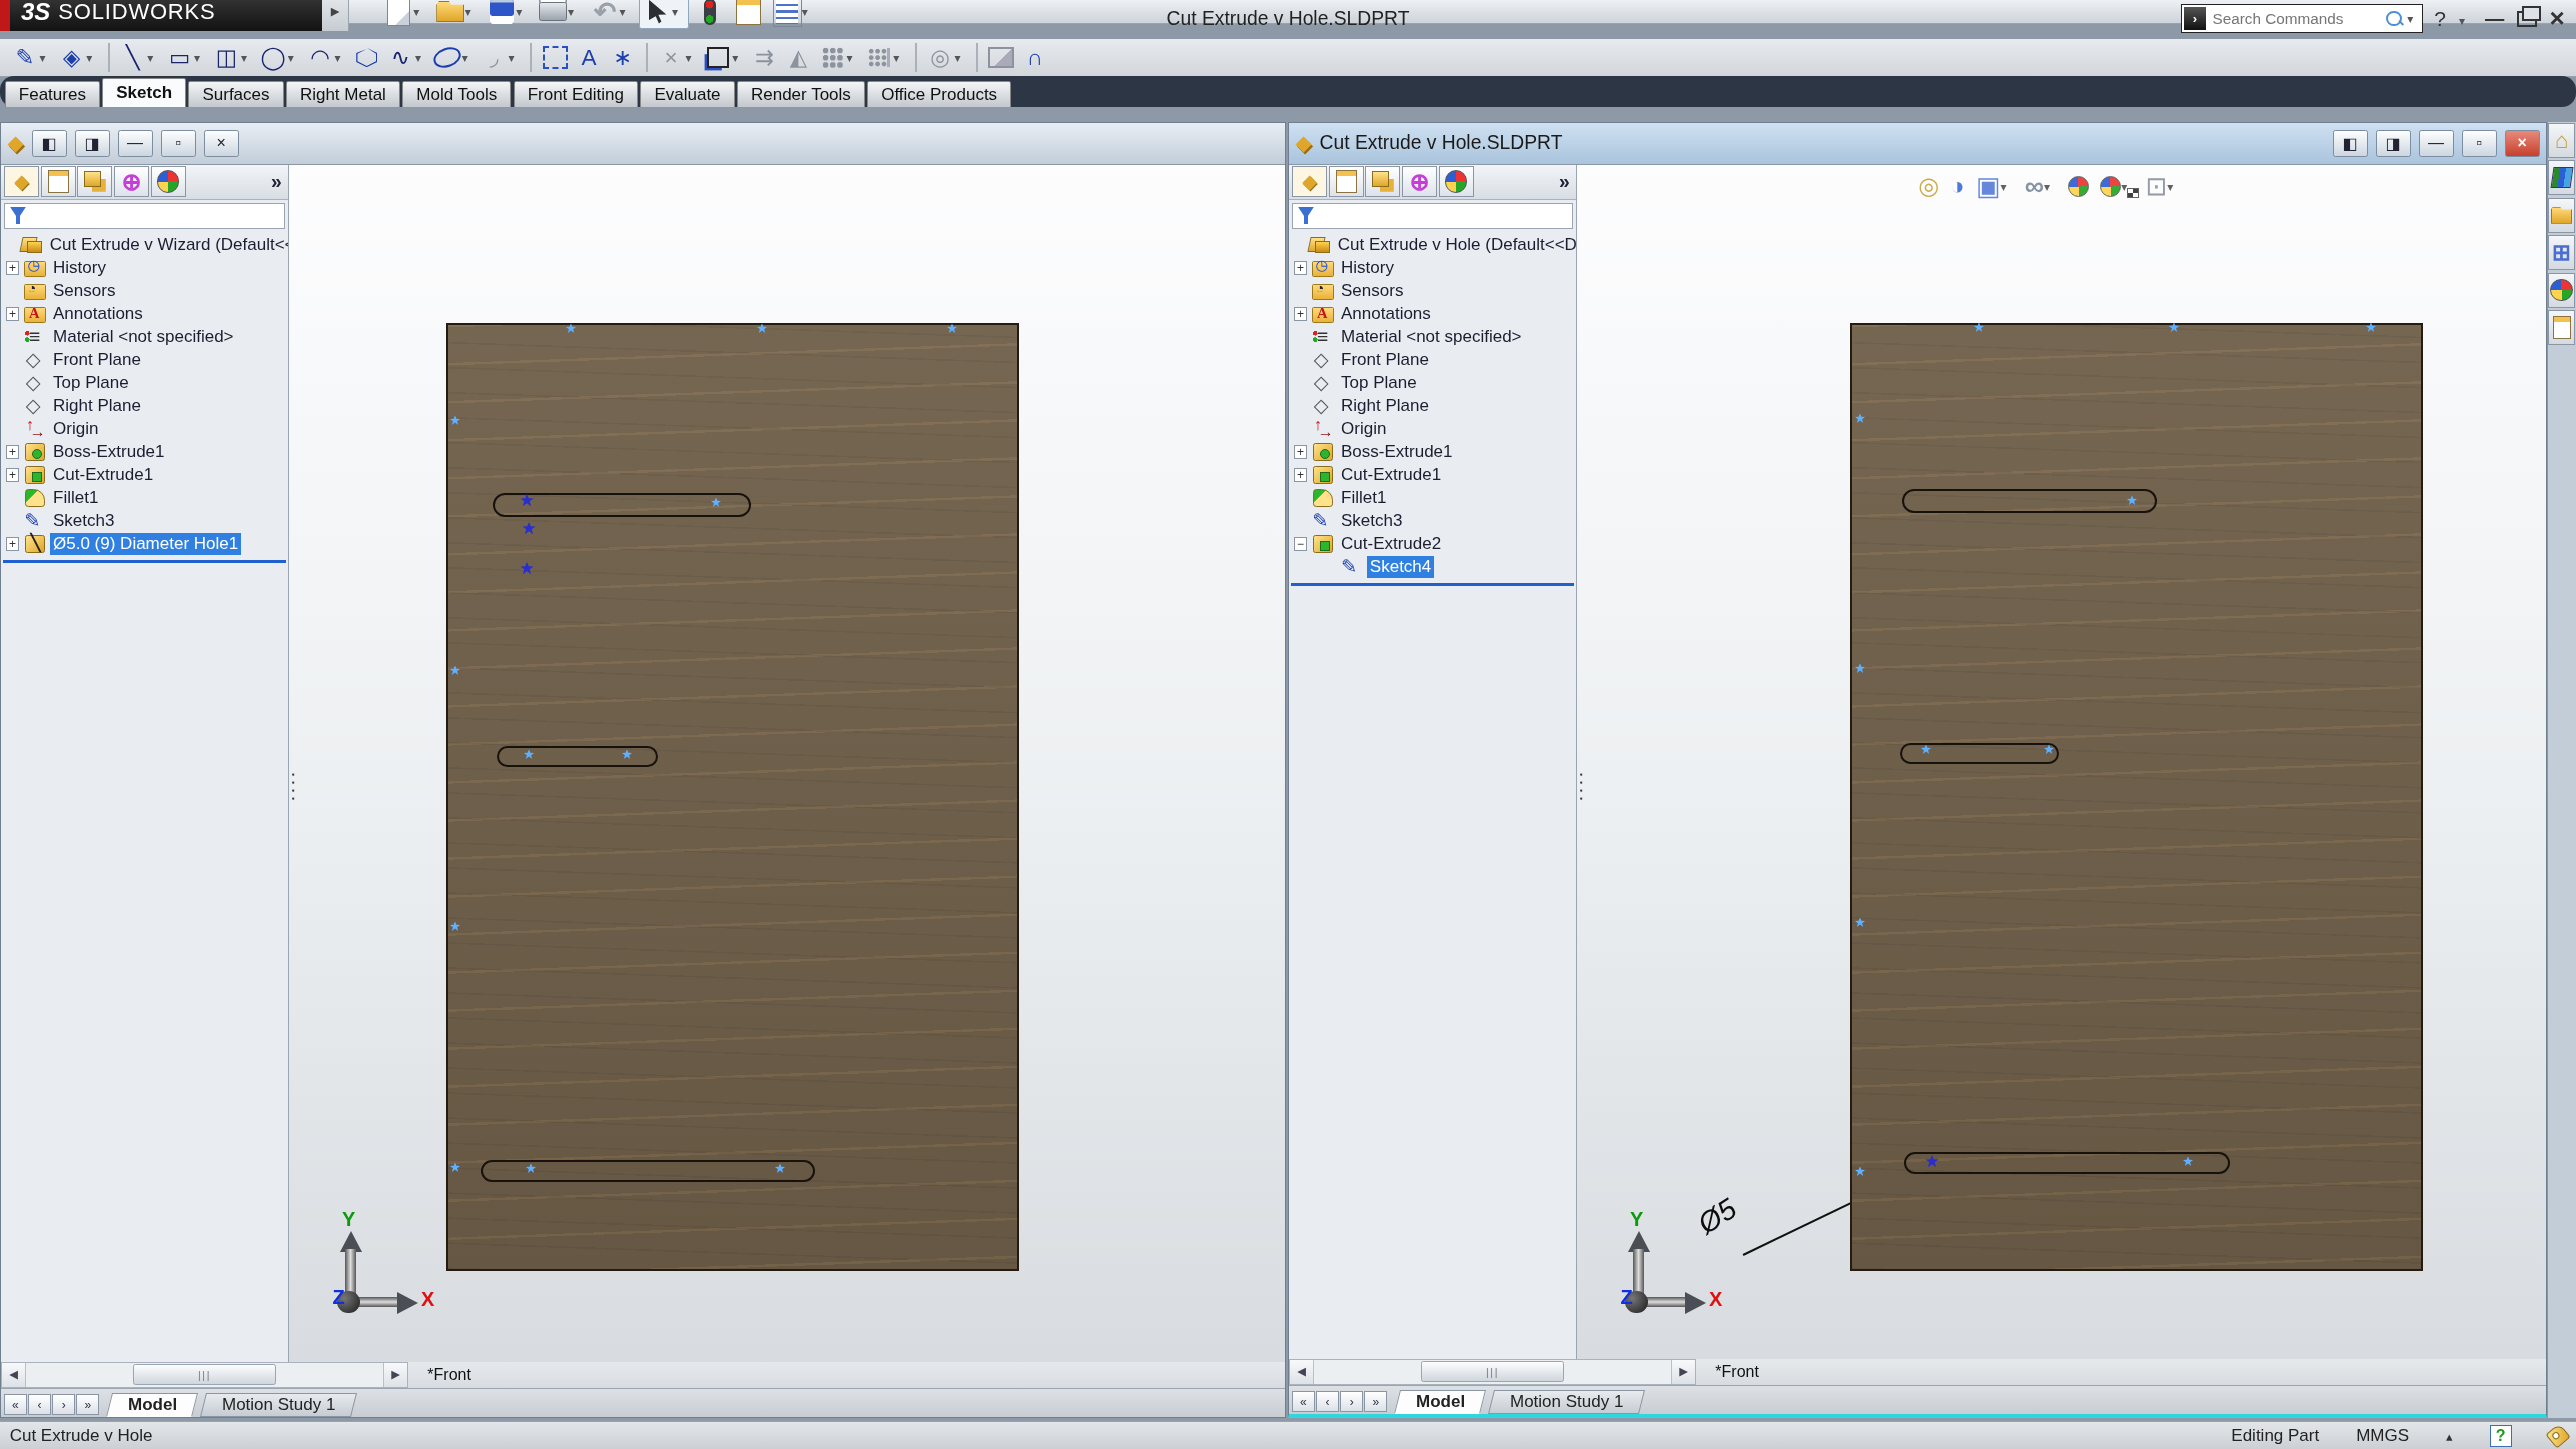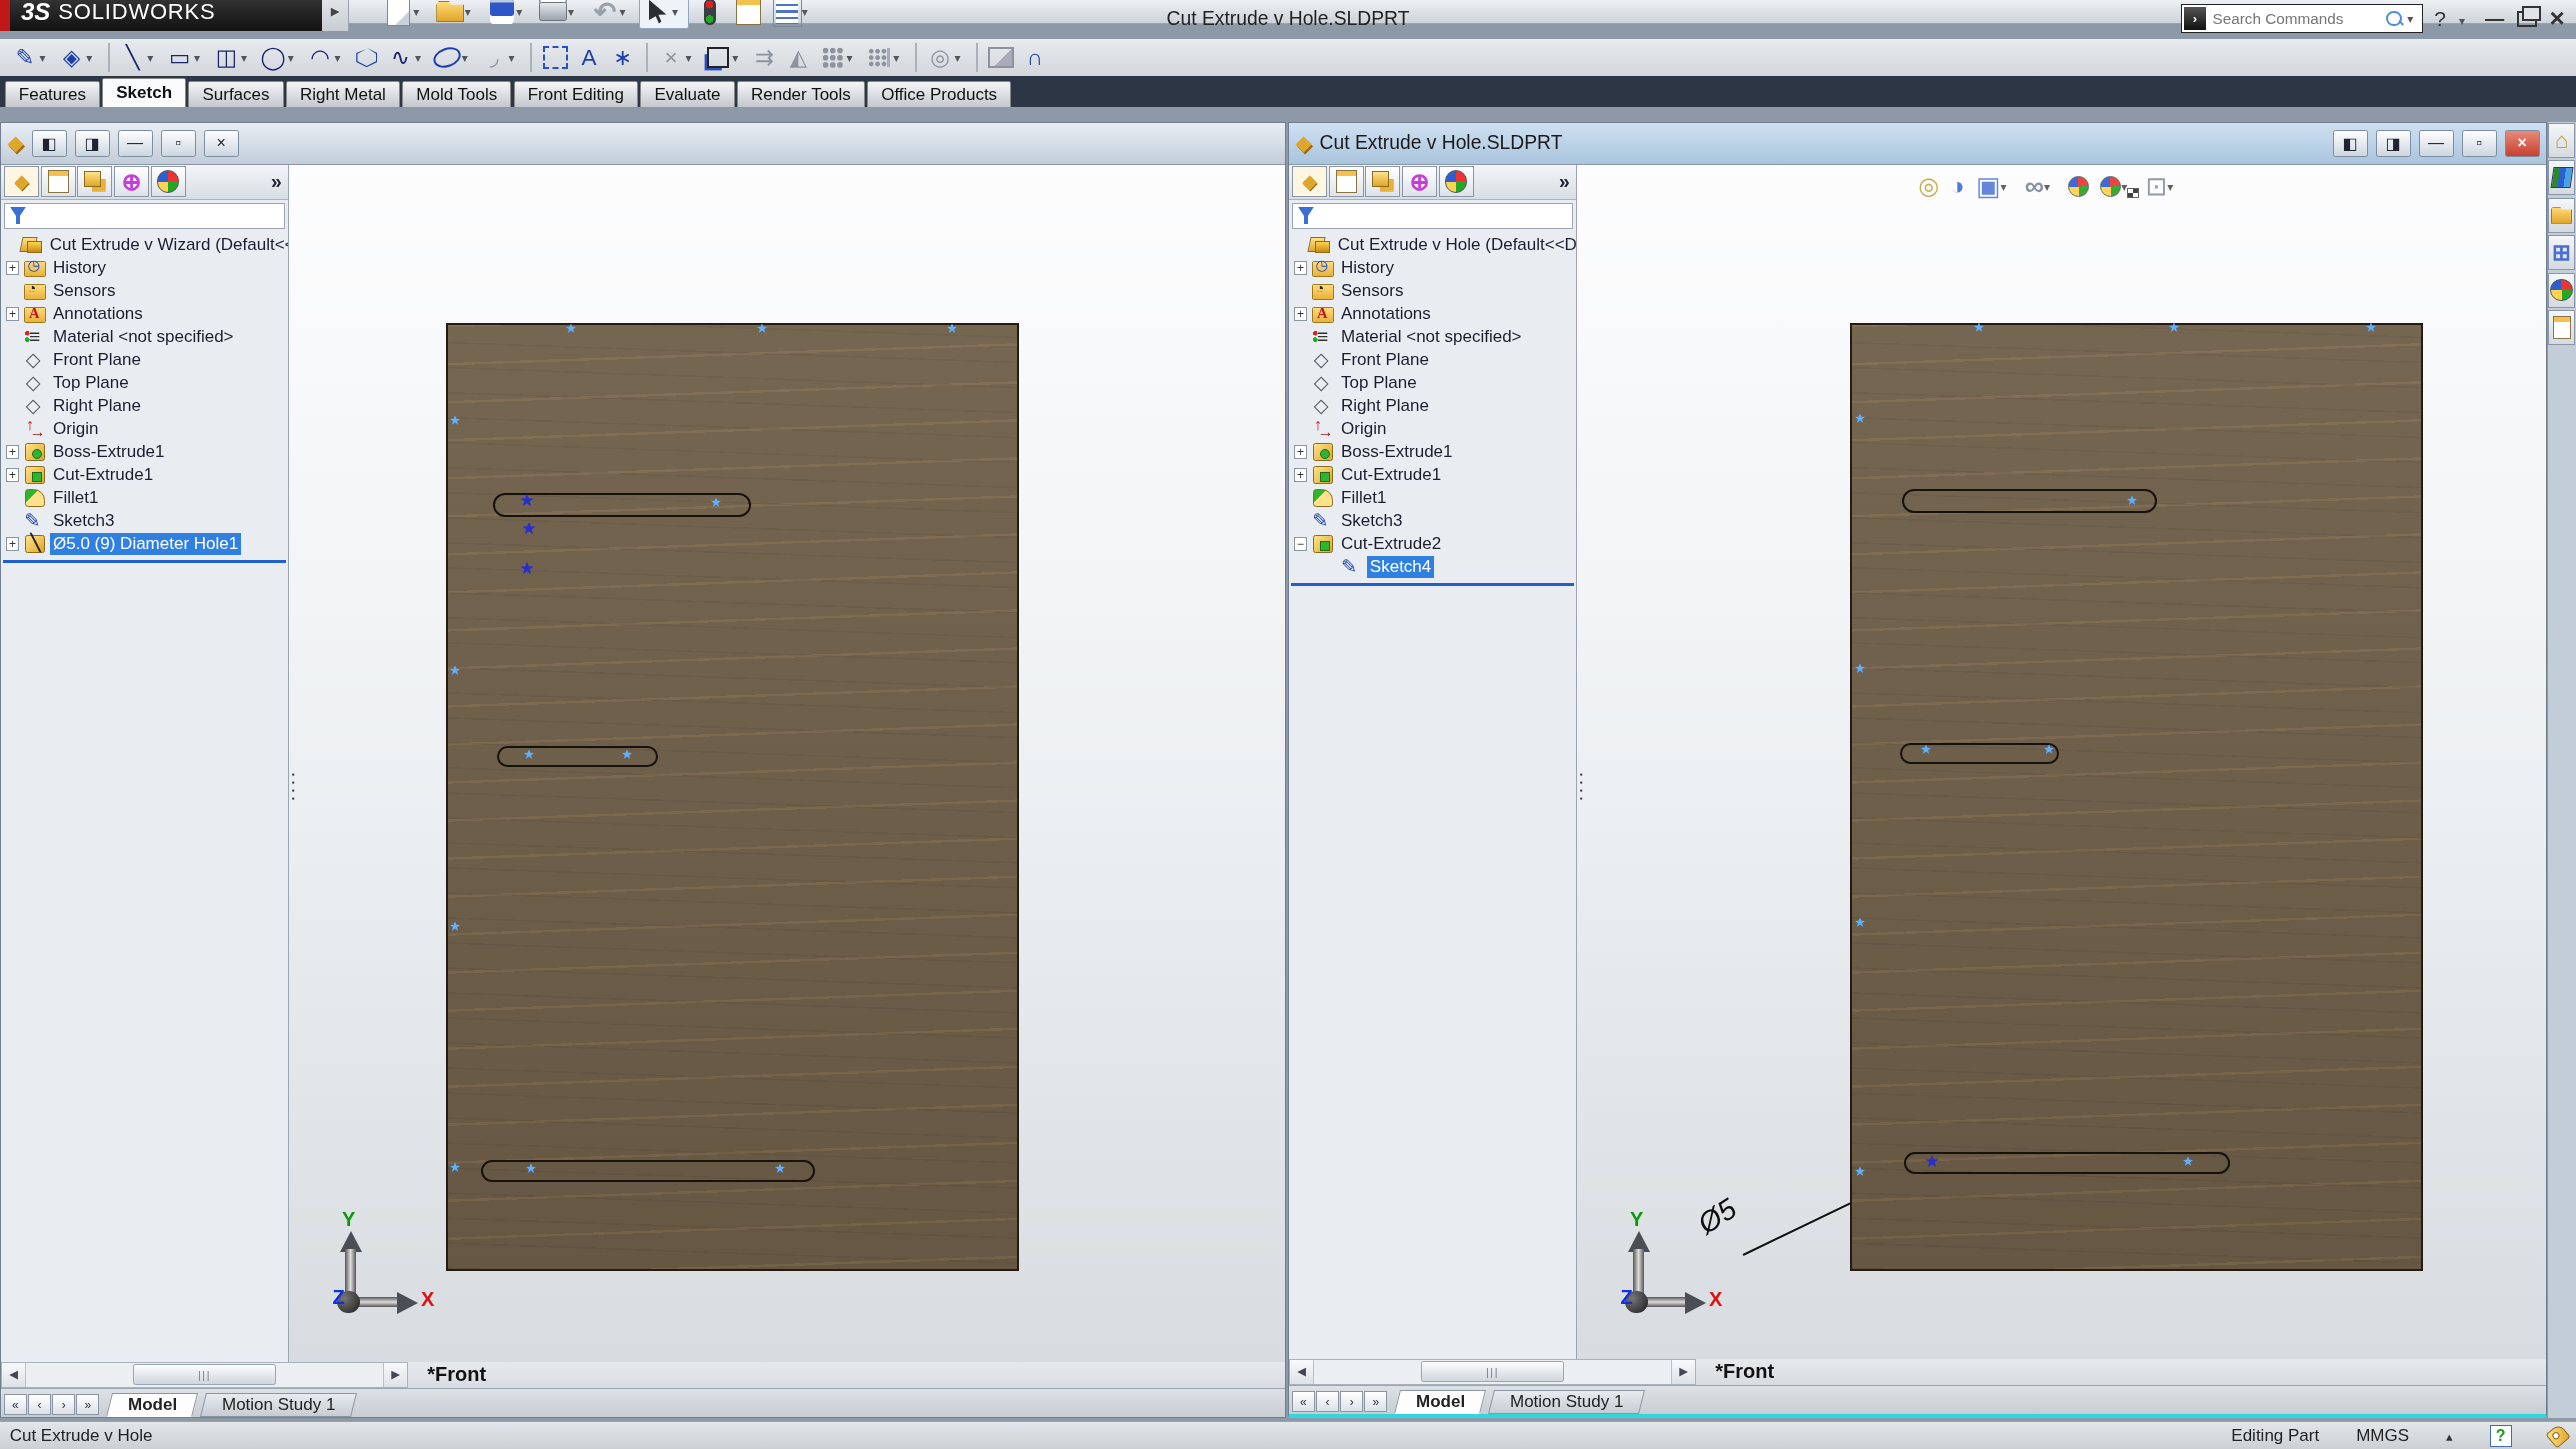--- a/index.html
+++ b/index.html
@@ -73,21 +73,21 @@
   .i-select::before { content:""; width:17.7px; height:24px; background:#2b2f35;
     clip-path:polygon(0 0,100% 62%,55% 64%,72% 92%,58% 100%,40% 70%,0 86%); }
   .i-display-colors::before { content:""; width:11.3px; height:26px; border-radius:5.6px; background:
     radial-gradient(circle 4px at 5.6px 5.6px, #d22 95%, transparent),
     radial-gradient(circle 4px at 5.6px 20px, #2a2 95%, transparent), #3a3f45; }
   .i-edit-appearance::before { content:""; width:22.5px; height:24px; background:linear-gradient(#f2c14e 22%, #fff 23%); border:1.6px solid #8a7340; }
   .i-options-checklist::before { content:""; width:24px; height:24px; border:1.6px solid #7a8699; background:
     repeating-linear-gradient(#fff 0 4px, #4d74c8 4px 6.4px) content-box; padding:2.4px; }
 
   
-  .ribbontabs { position:absolute; top:76px; left:0; right:0; height:31px; background:#2c3644; display:flex; align-items:flex-end; padding-left:4.8px; gap:2.4px; }
+  .ribbontabs { position:absolute; top:76px; left:0; right:0; height:31px; background:#2c3644; display:flex; align-items:flex-end; padding-left:4.8px; gap:2.4px;border-radius:14px; }
   .rtab { height:26px; padding:0 13px; display:flex; align-items:center; font-size:17px; color:#111;
     background:linear-gradient(#f4f5f6,#c3c8cd); border:0.8px solid #808archive8a8; border:0.8px solid #888; border-bottom:none; border-radius:2.4px 2.4px 0 0; }
   .rtab.active { background:#fafbfc; font-weight:bold; height:29px; }
 
   
   .mdi { position:absolute; top:107px; left:0; right:0; bottom:28px; background:#8d99a6; }
   .win { position:absolute; top:14.5px; bottom:3.2px; background:#eef1f5; border:1.6px solid #6f7f90; display:flex; flex-direction:column; }
   .win-left { left:0; width:1286px; }
   .win-right { left:1288px; width:1259px; border-bottom:4px solid #2fd6e0; }
   .win-header { height:42px; display:flex; align-items:center; padding:0 6.4px; gap:8px; flex:0 0 auto;
@@ -166,21 +166,21 @@
       #6e5e49; }
   .slot { position:absolute; border:2.4px solid #17120b; border-radius:16px; }
   .pt { position:absolute; width:10.5px; height:10.5px; transform:translate(-50%,-50%); background:#5fb0ff;
     clip-path:polygon(50% 0,63% 33%,98% 35%,70% 56%,80% 92%,50% 70%,20% 92%,30% 56%,2% 35%,37% 33%); }
   .pt.dark { width:13.7px; height:13.7px; background:#2a2ecc; }
   .vline { position:absolute; width:1.6px; background:#111; }
   .dimtext { position:absolute; color:#0c0c0c; font-size:23px; }
   .dimarc { position:absolute; width:37px; height:37px; border:1.6px solid #222; border-radius:50%; background:transparent; }
   .leader { position:absolute; height:1.6px; background:#111; transform-origin:left center; }
   .leader-arrow { position:absolute; width:0; height:0; border-left:17.7px solid #111; border-top:4.8px solid transparent; border-bottom:4.8px solid transparent; }
-  .front-label { font-size:20px; color:#111; font-weight:bold; }
+  .front-label { font-size:16px; color:#111; font-weight:normal; }
   .splitter { position:absolute; left:0; width:6.4px; height:34px; top:604px;
     background:radial-gradient(circle 1.6px,#334 90%,transparent 91%) 1.6px 1.6px/6.4px 8px; }
 
   
   .triad { position:absolute; left:29px; top:1063px; width:113px; height:105px; }
   .triad .shaft-y { position:absolute; left:27px; top:21px; width:10.5px; height:50px; background:linear-gradient(90deg,#555,#ddd,#555); }
   .triad .head-y { position:absolute; left:22px; top:3.2px; border-bottom:21px solid #4a4f55; border-left:11.3px solid transparent; border-right:11.3px solid transparent; }
   .triad .shaft-x { position:absolute; left:35px; top:69px; width:45px; height:10.5px; background:linear-gradient(#555,#ddd,#555); }
   .triad .head-x { position:absolute; left:79px; top:64px; border-left:21px solid #4a4f55; border-top:11.3px solid transparent; border-bottom:11.3px solid transparent; }
   .triad .ball { position:absolute; left:19.3px; top:63px; width:22.5px; height:22.5px; border-radius:50%; background:radial-gradient(circle at 7.2px 7.2px,#777,#1a1a1a); }

